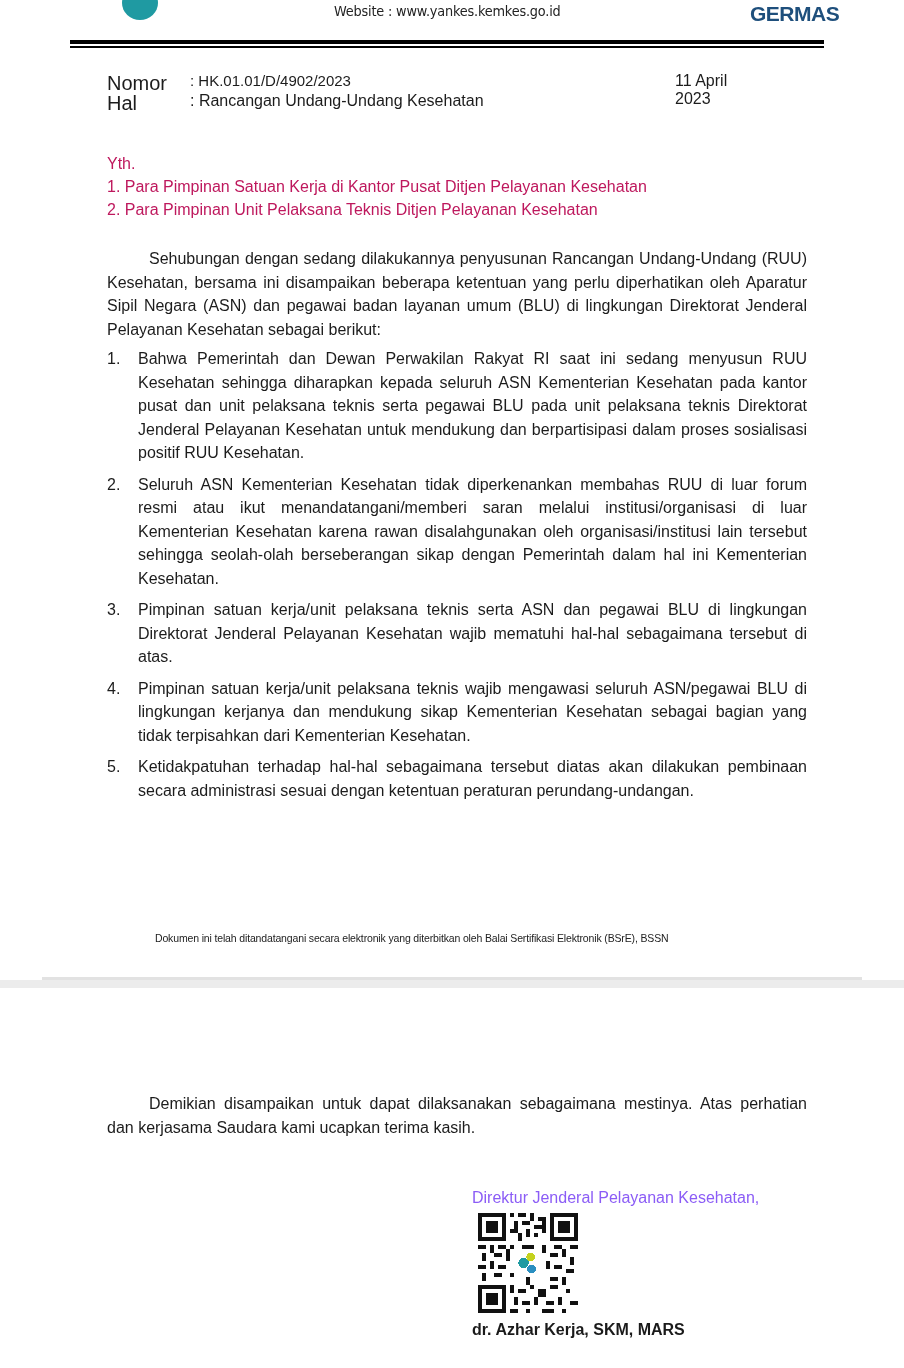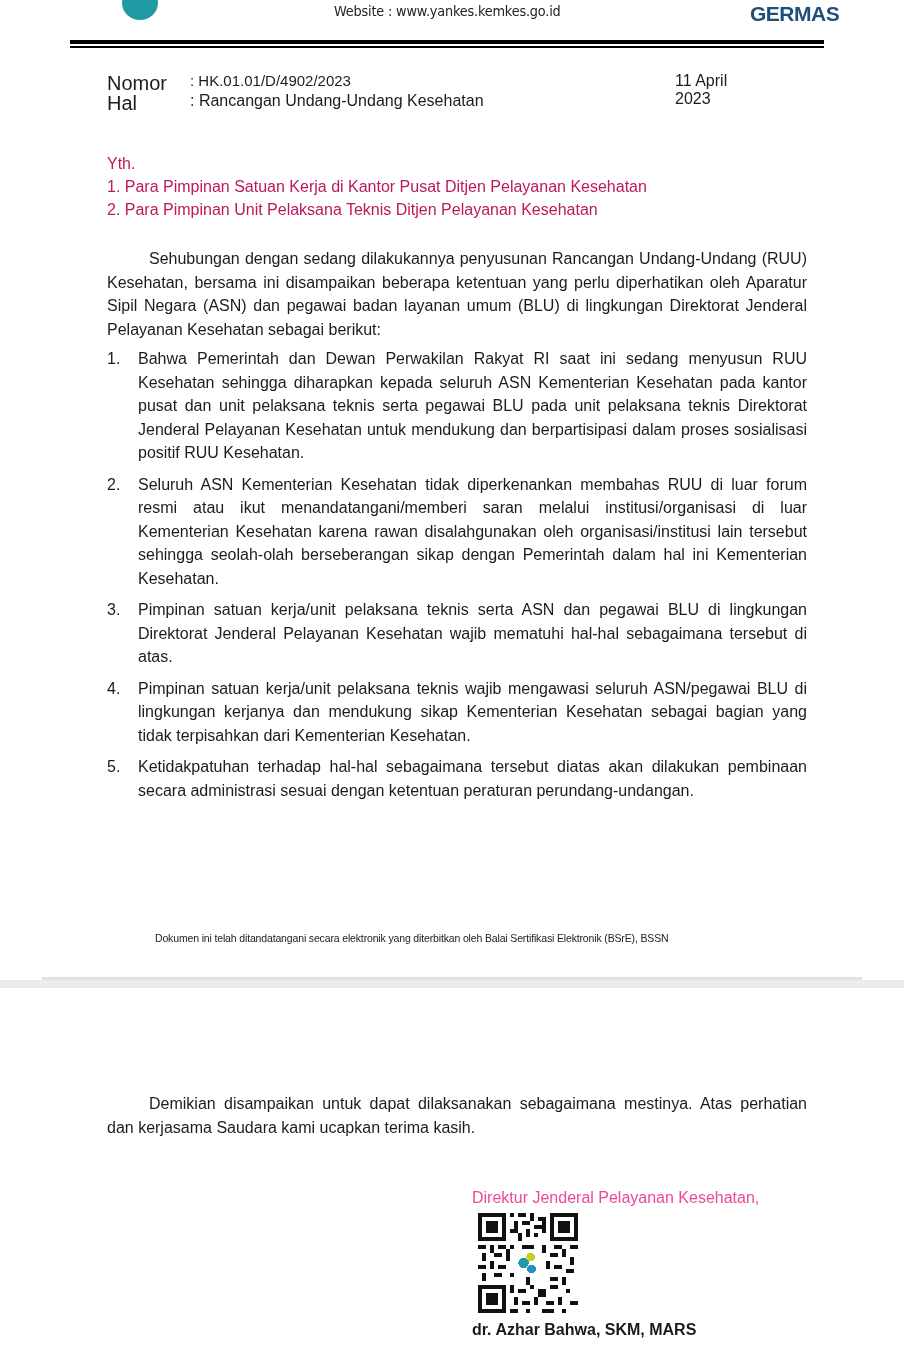--- a/index.html
+++ b/index.html
@@ -79,21 +79,21 @@
       position: absolute; left: 0; top: 980px; width: 904px; height: 8px;
       background: #ececec;
     }
     .page-gap-line {
       position: absolute; left: 42px; top: 977px; width: 820px; height: 3px;
       background: #e2e2e2;
     }
 
     .signature-title {
       position: absolute; left: 472px; top: 1189px;
-      font-size: 16px; color: #ec4899;
+      font-size: 16px; color: #8b5cf6;
     }
     .qr {
       position: absolute; left: 478px; top: 1213px; width: 100px; height: 100px;
     }
     .signer {
       position: absolute; left: 472px; top: 1321px;
       font-size: 16px; font-weight: bold; color: #1a1a1a;
     }
   </style>
 </head>
@@ -230,15 +230,15 @@
         <rect x="12" y="24" width="1" height="1"></rect>
         <rect x="16" y="24" width="3" height="1"></rect>
         <rect x="21" y="24" width="1" height="1"></rect>
     </g>
 
     <rect x="9" y="9" width="7" height="7" fill="#fff"></rect>
     <circle cx="11.4" cy="12.5" r="1.3" fill="#1f9aa2"></circle>
     <circle cx="13.2" cy="11" r="1.1" fill="#c4d21e"></circle>
     <circle cx="13.4" cy="14" r="1.1" fill="#2a8fc1"></circle>
   </svg>
-  <div class="signer">dr. Azhar Bahwa, SKM, MARS</div>
+  <div class="signer">dr. Azhar Kerja, SKM, MARS</div>
 
 </div>
 
 </body></html>

